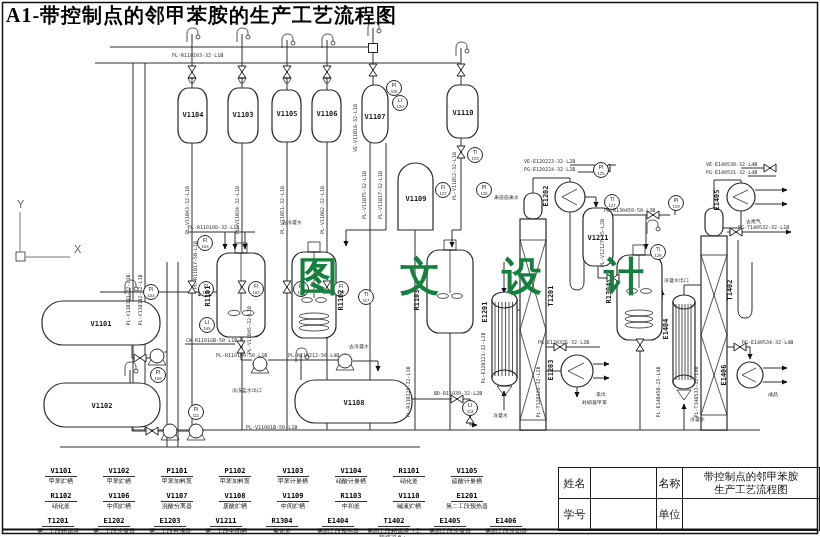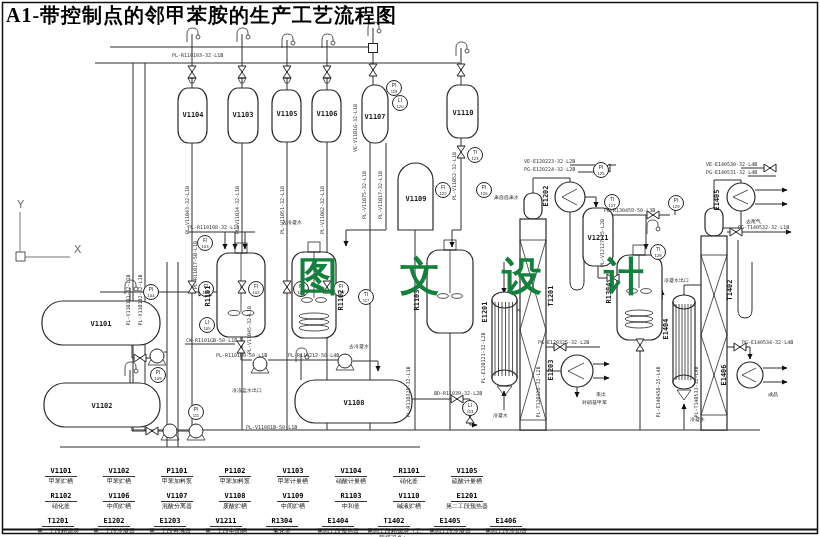--- a/index.html
+++ b/index.html
@@ -611,14 +611,27 @@
         <div class="equip-name">第四工段冷凝器</div>
       </div>
 
       <div class="equip-cell">
         <div class="equip-code">E1406</div>
         <div class="equip-name">第四工段冷却器</div>
       </div>
     </div>
 </div>
 
-
+<div class="title-block">
+  <div class="tb-cell">姓名</div>
+  <div class="tb-cell"></div>
+  <div class="tb-cell">名称</div>
+  <div class="tb-cell tb-title">
+    <span>带控制点的邻甲苯胺</span>
+    <span>生产工艺流程图</span>
+  </div>
+  <div class="tb-cell bottom">学号</div>
+  <div class="tb-cell bottom"></div>
+  <div class="tb-cell bottom">单位</div>
+  <div class="tb-cell bottom"></div>
 </div>
 
+</div>
+
 </body></html>

